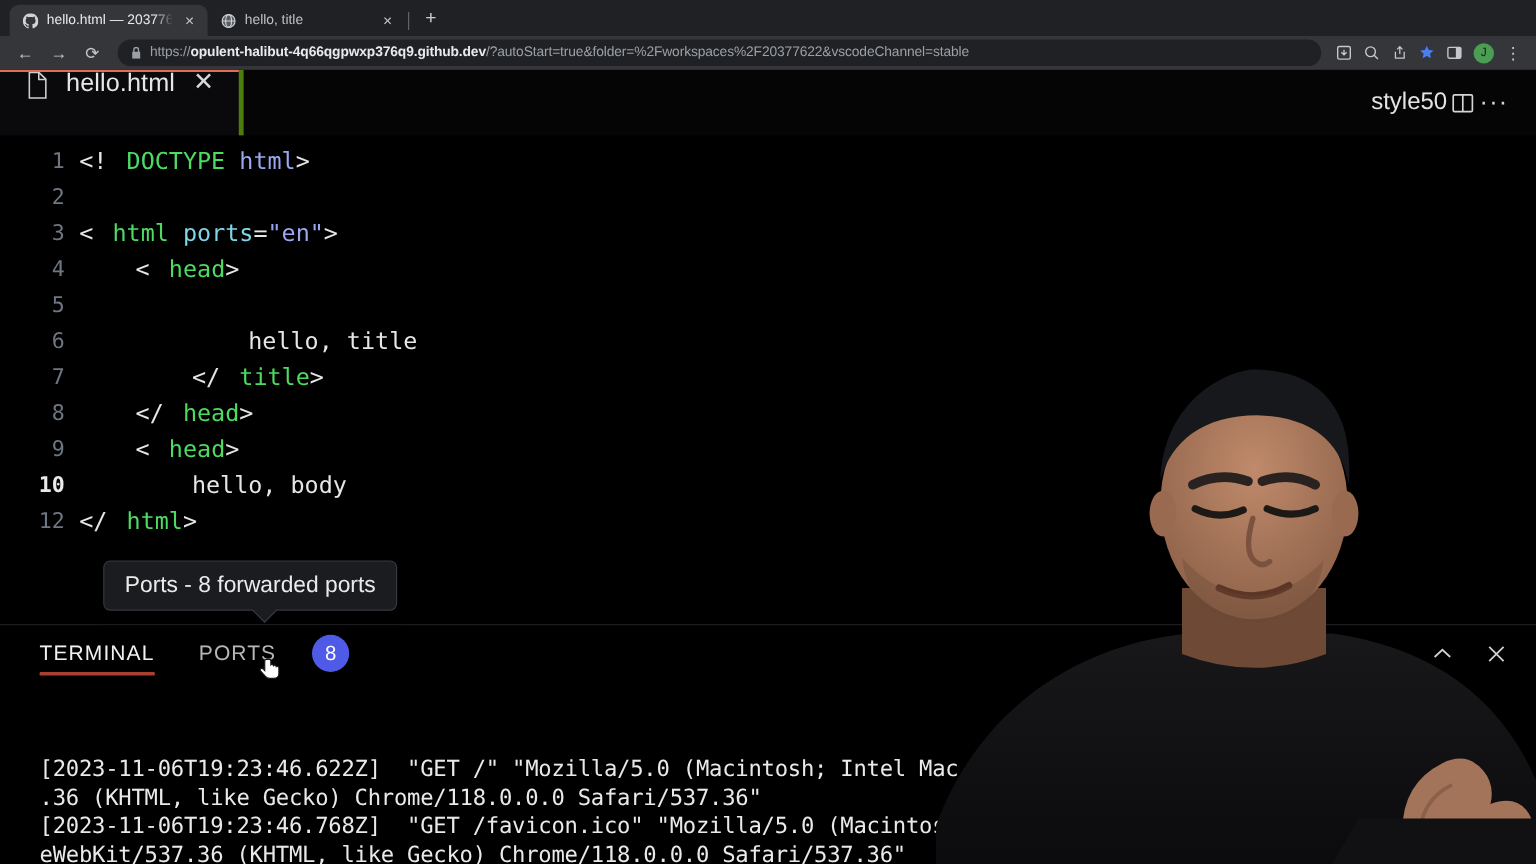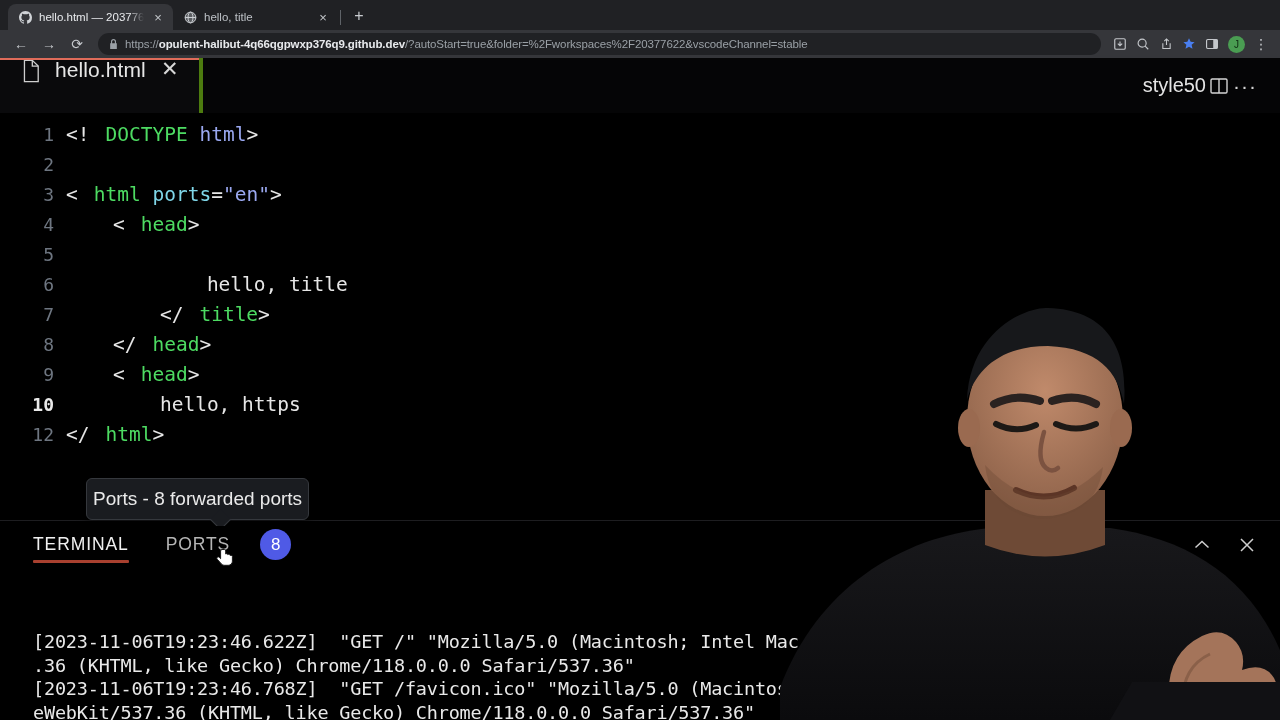--- a/index.html
+++ b/index.html
@@ -265,25 +265,25 @@
   .t-punct { color: #e6e6e6; }
   .t-tag { color: #4ddb62; margin-left: 16px; }
   .t-attr { color: #7fd6e8; }
   .t-val { color: #9aa8f0; }
   .t-doctype-name { color: #9aa8f0; }
 
   
   .tooltip {
     position: absolute;
     left: 86px;
-    top: 365px;
+    top: 354px;
     background: #1a1c20;
     border: 1px solid #35383d;
     border-radius: 6px;
-    padding: 9px 6px;
+    padding: 9px 17px;
     color: #eaeaea;
     font-size: 19px;
     font-family: "Liberation Sans", sans-serif;
     z-index: 20;
     white-space: nowrap;
     box-shadow: 0 3px 10px rgba(0,0,0,0.6);
   }
   .tooltip::after {
     content: "";
     position: absolute;
@@ -516,21 +516,21 @@
       <div id="code-lines">
           <div class="code-line"><span class="ln">1</span><span class="code-text"><span class="t-punct">&lt;!</span><span class="t-tag">DOCTYPE</span><span class="code-text"> </span><span class="t-doctype-name">html</span><span class="t-punct">&gt;</span></span></div>
           <div class="code-line"><span class="ln">2</span><span class="code-text"></span></div>
           <div class="code-line"><span class="ln">3</span><span class="code-text"><span class="t-punct">&lt;</span><span class="t-tag">html</span><span class="code-text"> </span><span class="t-attr">ports</span><span class="t-punct">=</span><span class="t-val">"en"</span><span class="t-punct">&gt;</span></span></div>
           <div class="code-line"><span class="ln">4</span><span class="code-text"><span class="code-text">    </span><span class="t-punct">&lt;</span><span class="t-tag">head</span><span class="t-punct">&gt;</span></span></div>
           <div class="code-line"><span class="ln">5</span></div>
           <div class="code-line"><span class="ln">6</span><span class="code-text"><span class="code-text">            hello, title</span></span></div>
           <div class="code-line"><span class="ln">7</span><span class="code-text"><span class="code-text">        </span><span class="t-punct">&lt;/</span><span class="t-tag">title</span><span class="t-punct">&gt;</span></span></div>
           <div class="code-line"><span class="ln">8</span><span class="code-text"><span class="code-text">    </span><span class="t-punct">&lt;/</span><span class="t-tag">head</span><span class="t-punct">&gt;</span></span></div>
           <div class="code-line"><span class="ln">9</span><span class="code-text"><span class="code-text">    </span><span class="t-punct">&lt;</span><span class="t-tag">head</span><span class="t-punct">&gt;</span></span></div>
-          <div class="code-line active"><span class="ln">10</span><span class="code-text"><span class="code-text">        hello, https</span></span></div>
+          <div class="code-line active"><span class="ln">10</span><span class="code-text"><span class="code-text">        hello, body</span></span></div>
           <div class="code-line"><span class="ln">12</span><span class="code-text"><span class="t-punct">&lt;/</span><span class="t-tag">html</span><span class="t-punct">&gt;</span></span></div>
         </div>
       <div class="tooltip">Ports - 8 forwarded ports</div>
     </div>
 
     <div class="panel">
       <div class="panel-tabs">
         <div class="panel-tab active">TERMINAL</div>
         <div class="panel-tab" style="margin-right:30px;">PORTS</div>
         <div class="ports-badge">8</div>

